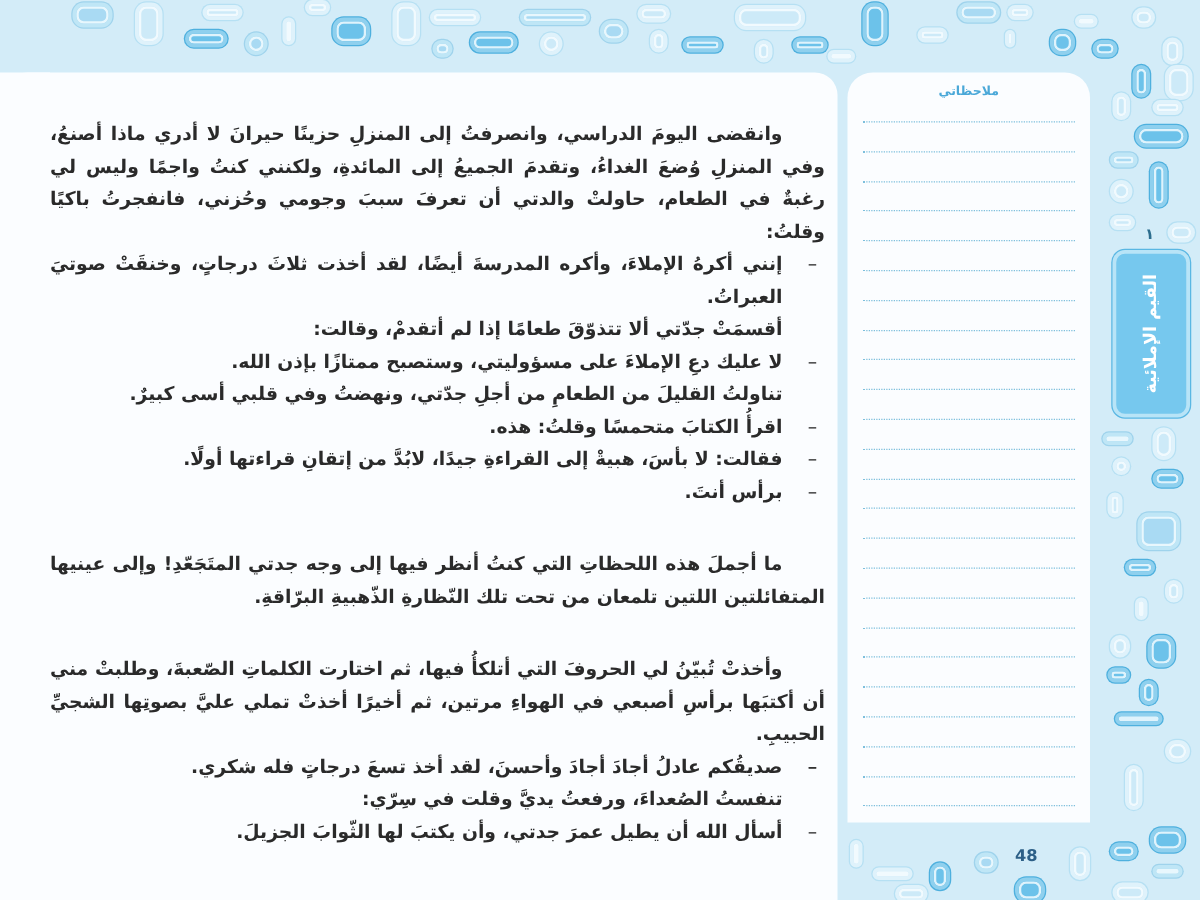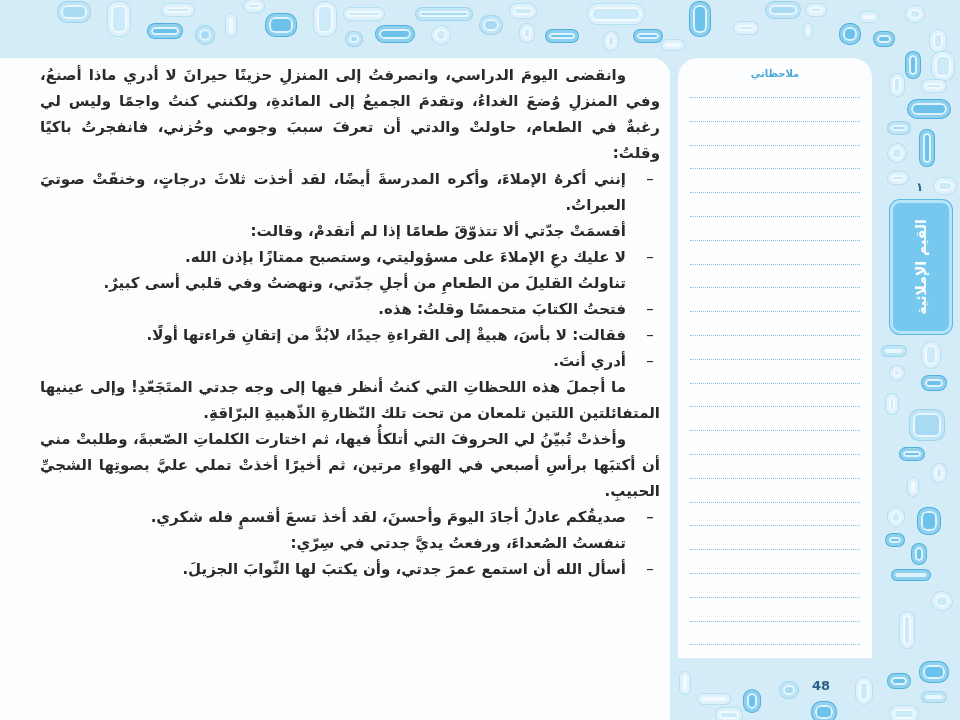--- a/index.html
+++ b/index.html
@@ -38,21 +38,21 @@
       position: absolute;
       right: 10px; top: 4px;
       width: 620px;
       direction: rtl;
       font-family: "DejaVu Sans", sans-serif;
       font-size: 15px;
       font-weight: bold;
       color: #2a2a2a;
       line-height: 26px;
     }
-    .para { text-indent: 34px; text-align: justify; margin-bottom: 0; }
+    .para { text-indent: 34px; text-align: justify; margin-bottom: 0; margin-top: 32px; }
     .dialog {
       position: relative;
       padding-right: 34px;
       text-align: justify;
     }
     .dialog .dash {
       position: absolute; right: 0; top: 0; width: 20px; text-align: center; font-weight: normal;
     }
     .narr { padding-right: 34px; }
 
@@ -193,42 +193,42 @@
     </div>
     <p class="narr">أقسمَتْ جدّتي ألا تتذوّقَ طعامًا إذا لم أتقدمْ، وقالت:</p>
     <div class="dialog">
       <span class="dash">–</span>
       <span>لا عليك دعِ الإملاءَ على مسؤوليتي، وستصبح ممتازًا بإذن الله.</span>
     </div>
     <p class="narr">تناولتُ القليلَ من الطعامِ من أجلِ جدّتي، ونهضتُ وفي قلبي أسى كبيرٌ.</p>
     <div class="dialog">
       <span class="dash">–</span>
     </div>
-    <p class="narr">فتحتُ الكتابَ متحمسًا وقلتُ: هذه.</p>
+    <p class="narr">اقرأُ الكتابَ متحمسًا وقلتُ: هذه.</p>
     <div class="dialog">
       <span class="dash">–</span>
       <span>فقالت: لا بأسَ، هبيةْ إلى القراءةِ جيدًا، لابُدَّ من إتقانِ قراءتها أولًا.</span>
     </div>
     <div class="dialog">
       <span class="dash">–</span>
-      <span>أدري أنتَ.</span>
+      <span>برأس أنتَ.</span>
     </div>
     <p class="para">ما أجملَ هذه اللحظاتِ التي كنتُ أنظر فيها إلى وجه جدتي المتَجَعّدِ! وإلى عينيها المتفائلتين اللتين تلمعان من تحت تلك النّظارةِ الذّهبيةِ البرّاقةِ.</p>
     <p class="para">وأخذتْ تُبيّنُ لي الحروفَ التي أتلكأُ فيها، ثم اختارت الكلماتِ الصّعبةَ، وطلبتْ مني أن أكتبَها برأسِ أصبعي في الهواءِ مرتين، ثم أخيرًا أخذتْ تملي عليَّ بصوتِها الشجيِّ الحبيبِ.</p>
     <div class="dialog">
       <span class="dash">–</span>
     </div>
     <div class="dialog">
       <span class="dash">–</span>
-      <span>صديقُكم عادلُ أجادَ اليومَ وأحسنَ، لقد أخذ تسعَ أقسمٍ فله شكري.</span>
-    </div>
-    <p class="narr">تنفستُ الصُعداءَ، ورفعتُ يديَّ جدتي في سِرّي:</p>
-    <div class="dialog">
-      <span class="dash">–</span>
-      <span>أسأل الله أن استمع عمرَ جدتي، وأن يكتبَ لها الثّوابَ الجزيلَ.</span>
+      <span>صديقُكم عادلُ أجادَ أجادَ وأحسنَ، لقد أخذ تسعَ درجاتٍ فله شكري.</span>
+    </div>
+    <p class="narr">تنفستُ الصُعداءَ، ورفعتُ يديَّ وقلت في سِرّي:</p>
+    <div class="dialog">
+      <span class="dash">–</span>
+      <span>أسأل الله أن يطيل عمرَ جدتي، وأن يكتبَ لها الثّوابَ الجزيلَ.</span>
     </div>
   </div>
 </div>
 
 <div class="notes-panel">
   <div class="notes-title">ملاحظاتي</div>
   <div id="notes-lines">
       <div class="notes-line" style="top: 39px;"></div>
       <div class="notes-line" style="top: 62.8px;"></div>
       <div class="notes-line" style="top: 86.6px;"></div>

